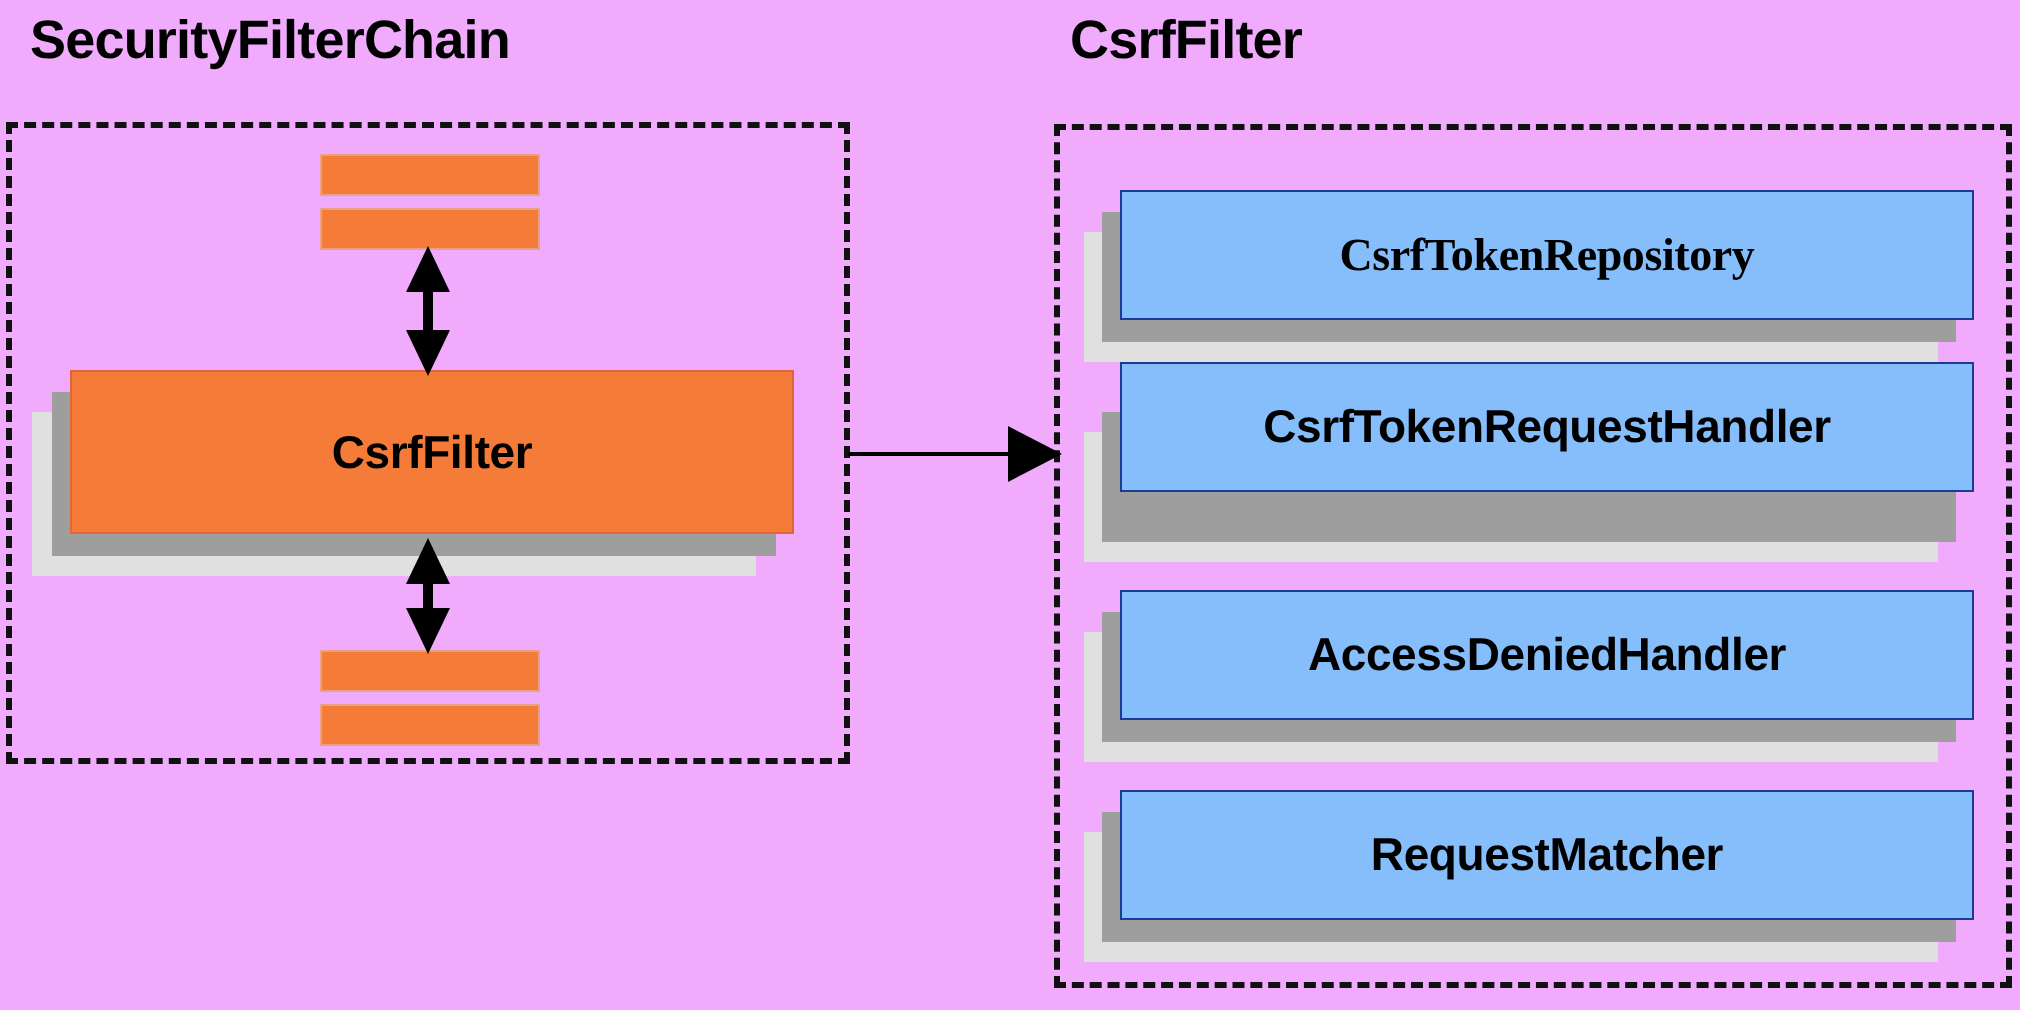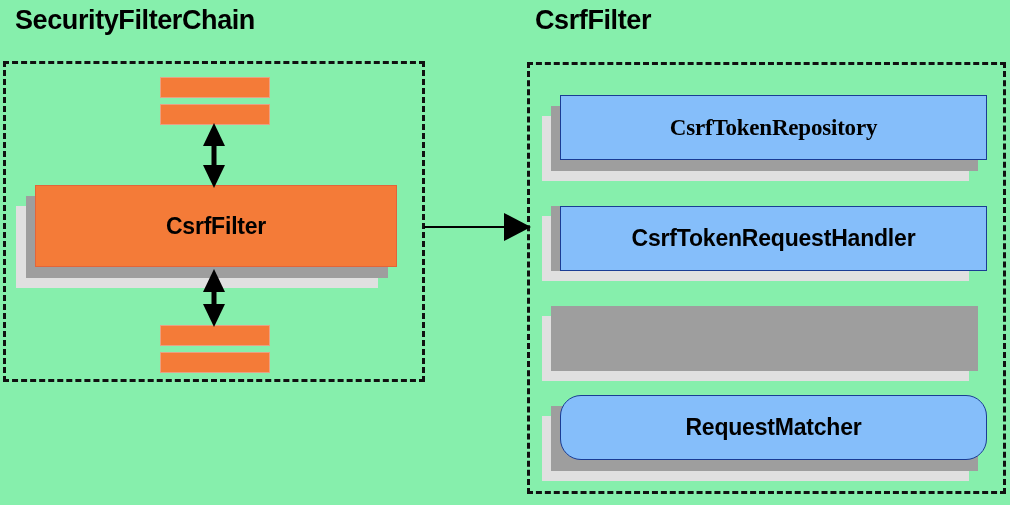--- a/index.html
+++ b/index.html
@@ -10,21 +10,21 @@
   body {
     width: 1010px;
     height: 505px;
     font-family: "Liberation Sans", sans-serif;
     overflow: hidden;
   }
   #canvas {
     position: relative;
     width: 1010px;
     height: 505px;
-    background: #86efac;
+    background: #f0abfc;
   }
 
   
   .panel-title {
     position: absolute;
     font-size: 27px;
     font-weight: bold;
     color: #000000;
     letter-spacing: -0.4px;
     white-space: nowrap;
@@ -135,30 +135,33 @@
   <div id="panel-right" class="dashed-box"></div>
 
   <div class="shadow-far" style="left:542px; top:116px; width:427px; height:65px;"></div>
   <div class="shadow-near" style="left:551px; top:106px; width:427px; height:65px;"></div>
   <div class="blue-box" style="left:560px; top:95px;  width:427px; height:65px;font-family:Liberation Serif, serif;">
     <span class="box-label">CsrfTokenRepository</span>
   </div>
 
   <div class="shadow-far" style="left:542px; top:216px; width:427px; height:65px;"></div>
   <div class="shadow-near" style="left:551px; top:206px; width:427px; height:65px;"></div>
-  <div class="blue-box" style="left:560px; top:206px; width:427px; height:65px;">
+  <div class="blue-box" style="left:560px; top:181px; width:427px; height:65px;">
     <span class="box-label">CsrfTokenRequestHandler</span>
   </div>
 
   <div class="shadow-far" style="left:542px; top:316px; width:427px; height:65px;"></div>
   <div class="shadow-near" style="left:551px; top:306px; width:427px; height:65px;"></div>
+  <div class="blue-box" style="left:560px; top:295px; width:427px; height:65px;">
+    <span class="box-label">AccessDeniedHandler</span>
+  </div>
 
   <div class="shadow-far" style="left:542px; top:416px; width:427px; height:65px;"></div>
   <div class="shadow-near" style="left:551px; top:406px; width:427px; height:65px;"></div>
-  <div class="blue-box" style="left:560px; top:395px; width:427px; height:65px;border-radius:21px;">
+  <div class="blue-box" style="left:560px; top:395px; width:427px; height:65px;">
     <span class="box-label">RequestMatcher</span>
   </div>
 
   <svg id="arrow-layer" viewBox="0 0 1010 505" xmlns="http://www.w3.org/2000/svg">
 
     <g>
       <line x1="214" y1="133" x2="214" y2="178" stroke="#000000" stroke-width="5"></line>
       <polygon points="214,123 203,146 225,146" fill="#000000"></polygon>
       <polygon points="214,188 203,165 225,165" fill="#000000"></polygon>
     </g>

